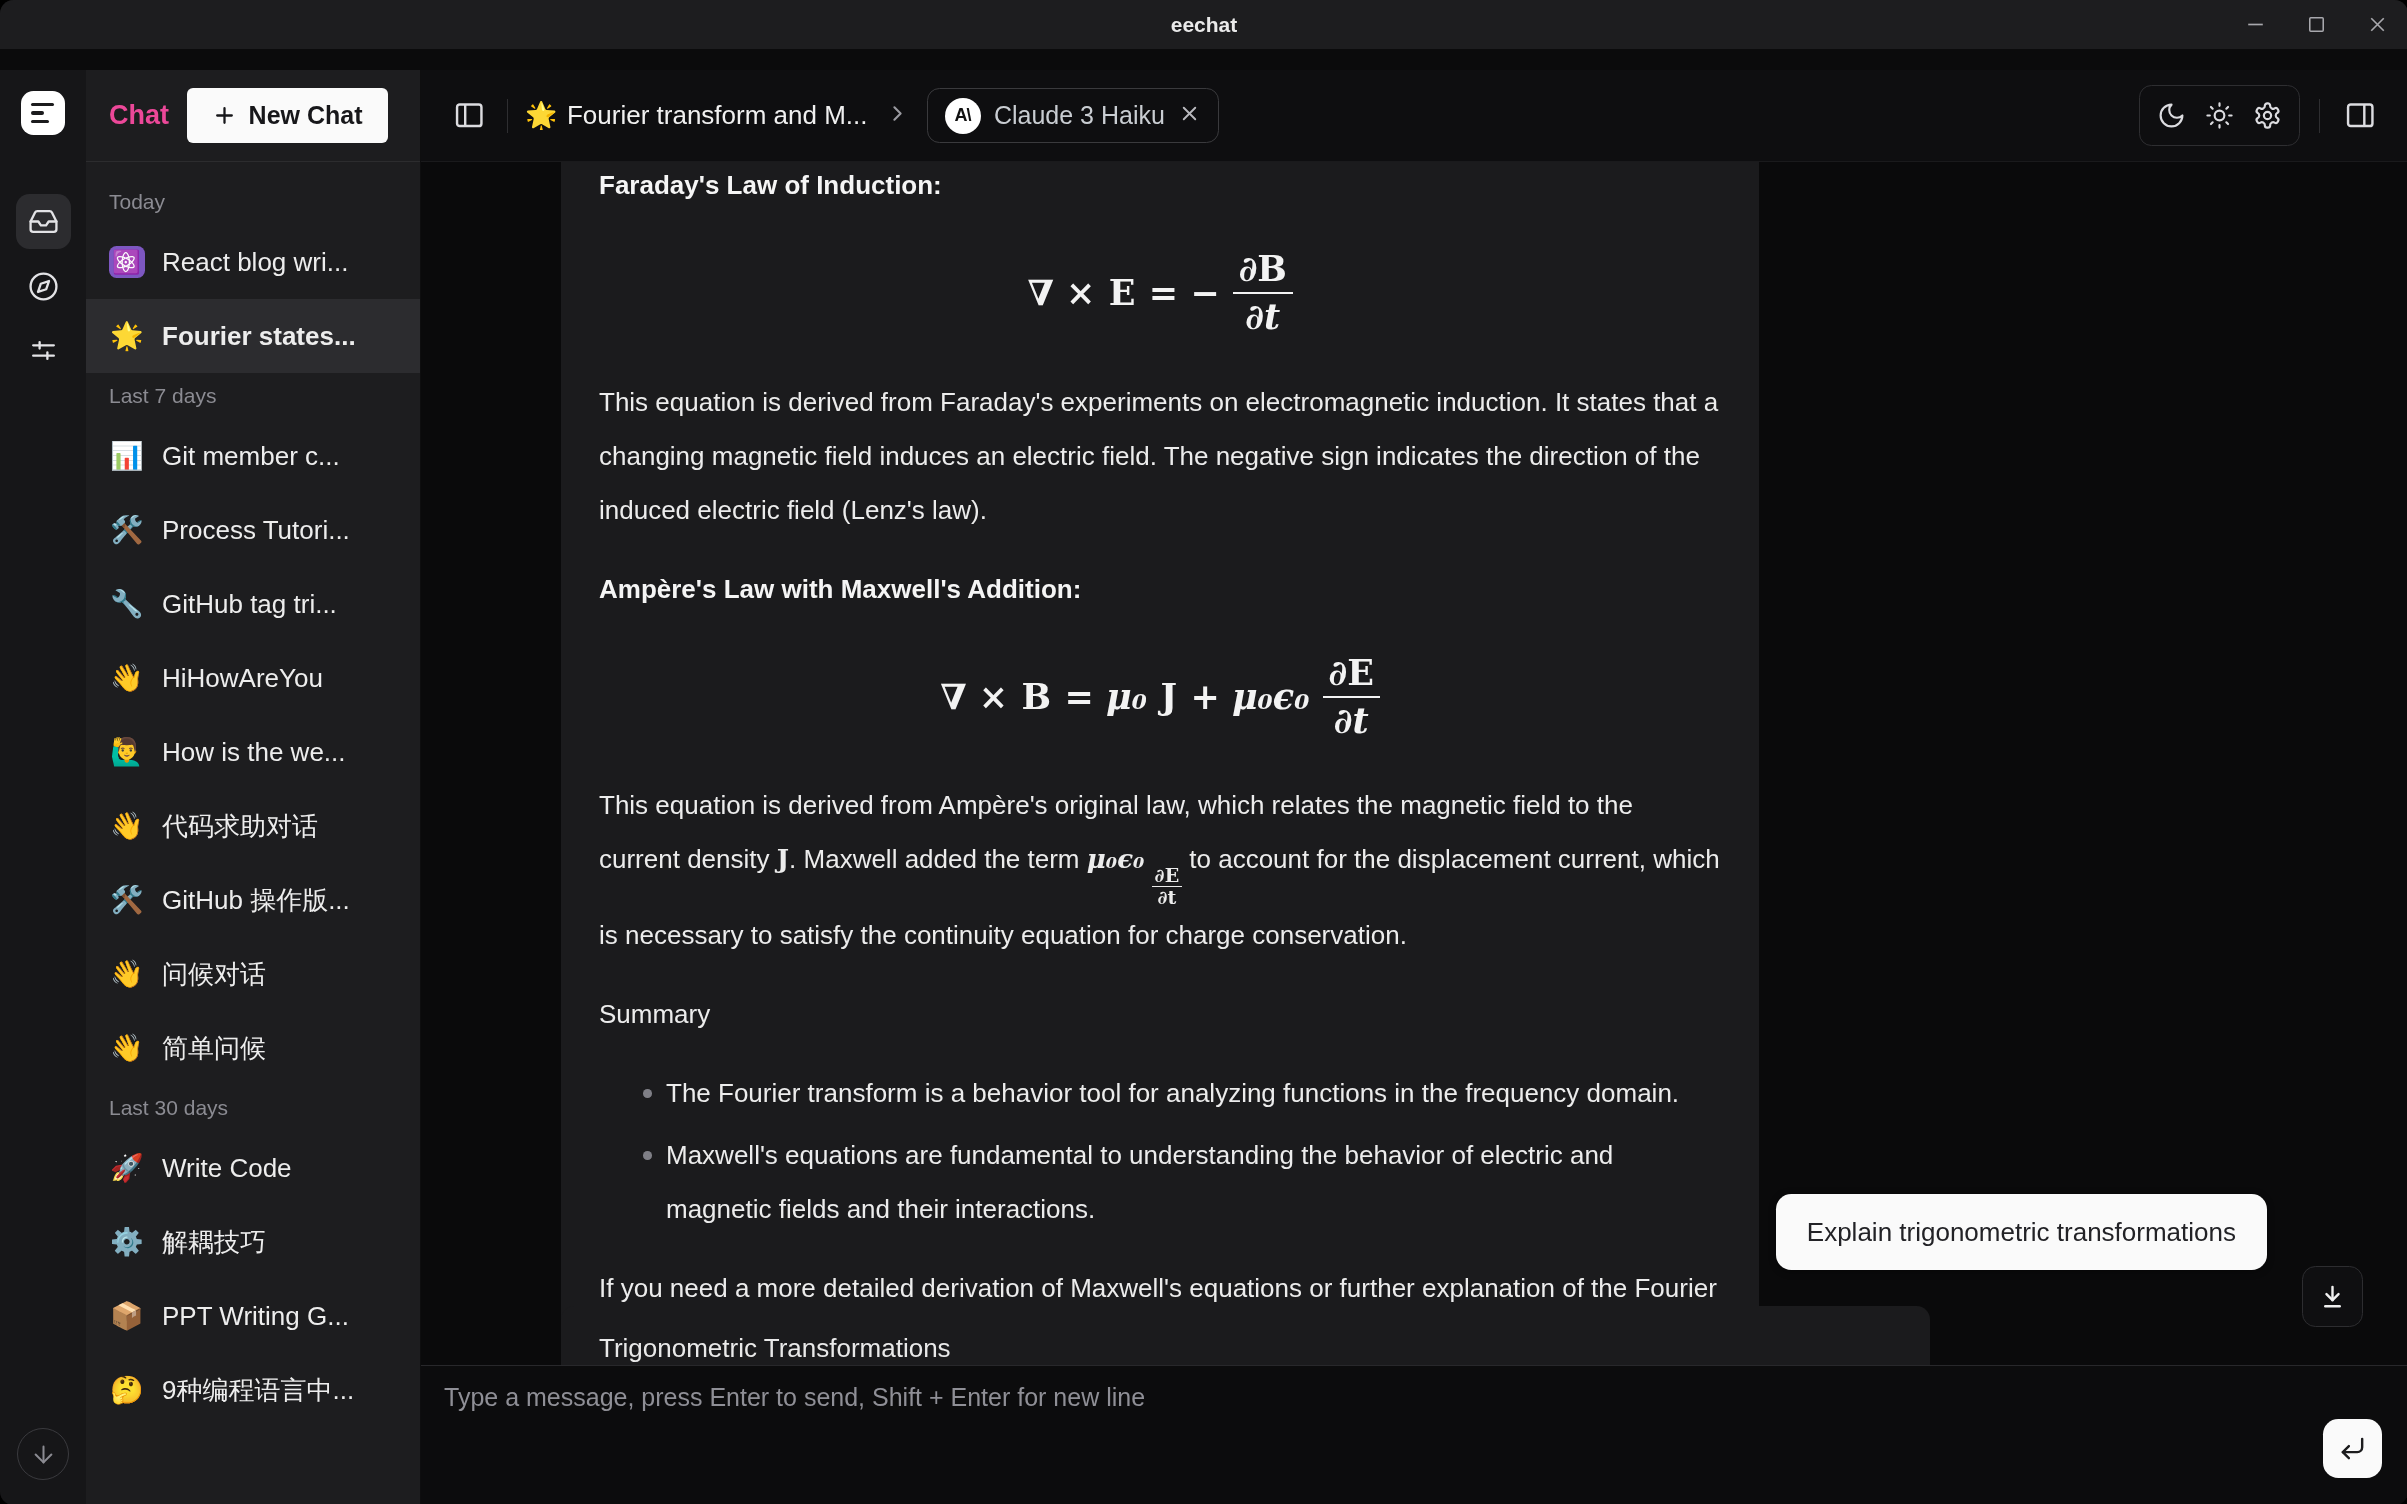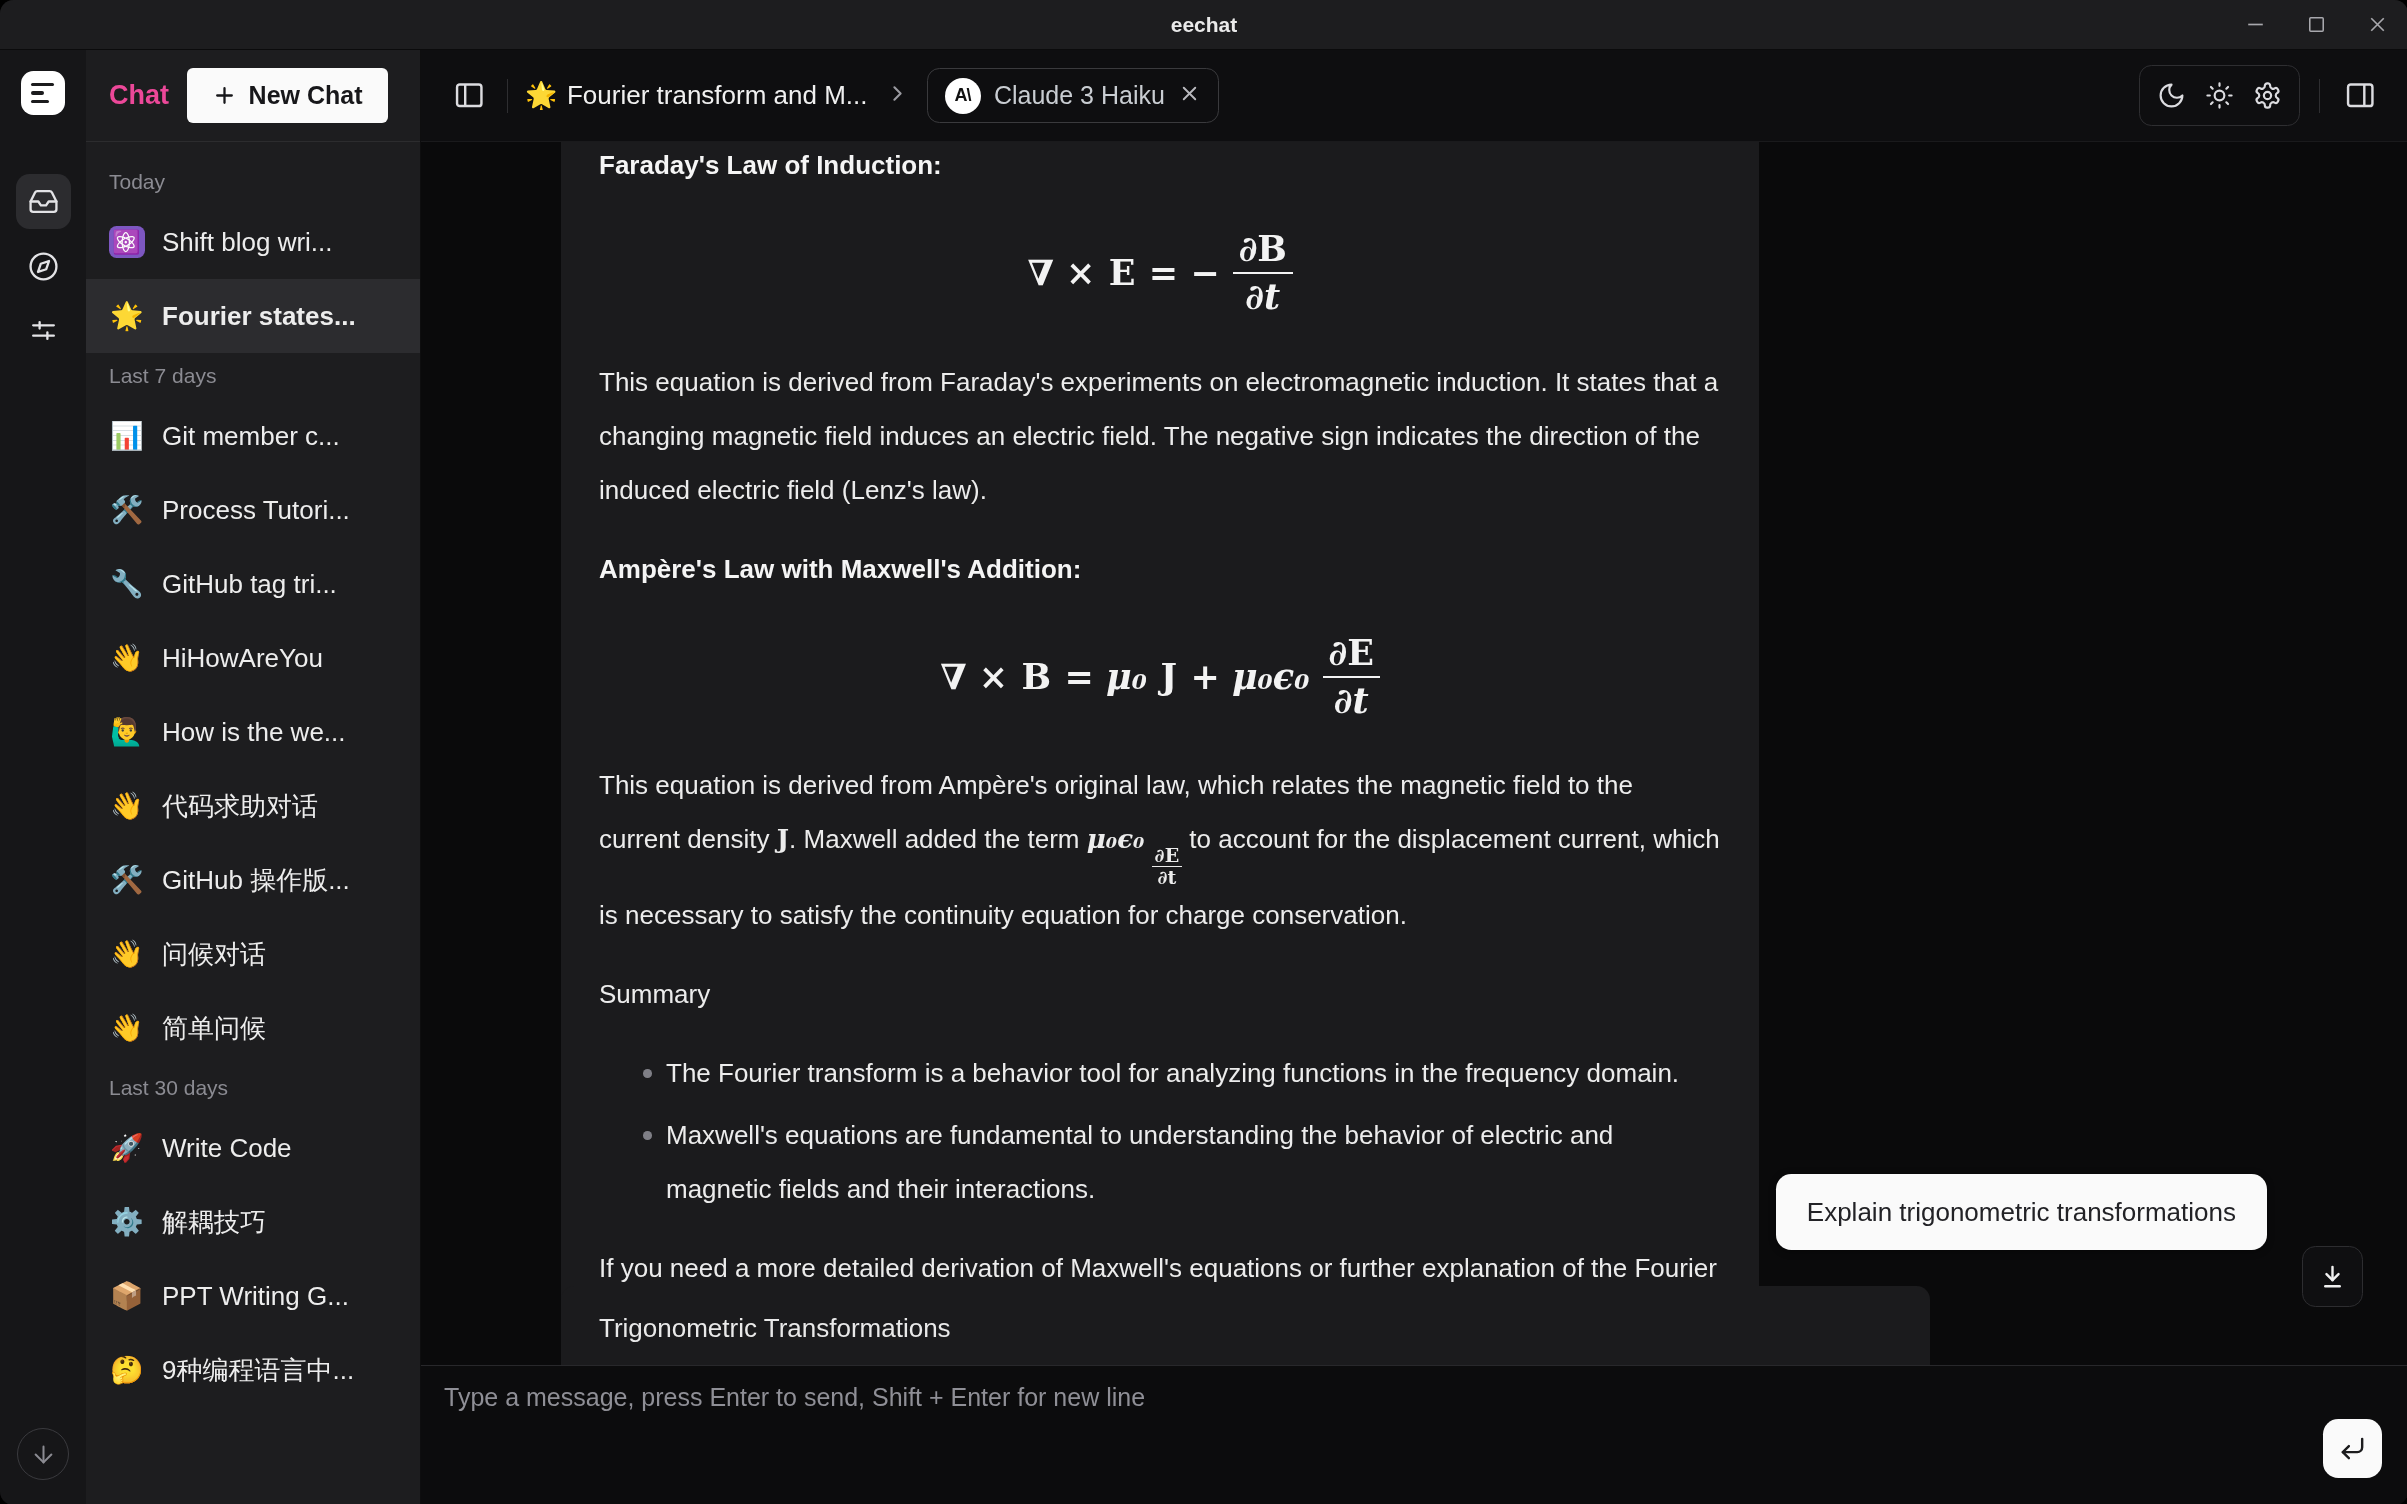--- a/index.html
+++ b/index.html
@@ -1,18 +1,18 @@
 <!DOCTYPE html>
 <html><head>
 <meta charset="utf-8">
 <style>
   * { margin:0; padding:0; box-sizing:border-box; }
   html,body { width:2408px; height:1505px; background:#000; font-family:"Liberation Sans", sans-serif; }
   .window{ width:2408px; height:1505px; background:#0b0b0c; border-radius:13.4px; overflow:hidden;
-           display:flex; flex-direction:column; color:#ececec; }
+           display:flex; flex-direction:column; color:#ececec;gap:20px; }
 
   
   .titlebar{ height:50px; flex:0 0 50px; background:#1d1d1f; display:flex; align-items:center;
              position:relative; border-bottom:1px solid rgba(0,0,0,.6); }
   .titlebar .title{ position:absolute; left:0; right:0; text-align:center; font-size:21px; font-weight:700; color:#eaeaea; }
   .win-controls{ margin-left:auto; display:flex; height:100%; z-index:2; }
   .win-btn{ width:61px; height:100%; display:flex; align-items:center; justify-content:center; color:#a8a8ad; }
   .win-btn svg{ stroke:#a8a8ad; }
 
   
@@ -176,21 +176,21 @@
             </svg>
           <span>New Chat</span>
         </button>
       </div>
 
       <div class="chat-list">
         <div class="section-label">Today</div>
 
         <div class="chat-item">
           <span class="chat-emoji badge-purple">⚛️</span>
-          <span class="chat-label">Shift blog wri...</span>
+          <span class="chat-label">React blog wri...</span>
         </div>
         <div class="chat-item selected">
           <span class="chat-emoji">🌟</span>
           <span class="chat-label">Fourier states...</span>
         </div>
 
         <div class="section-label">Last 7 days</div>
 
         <div class="chat-item">
           <span class="chat-emoji">📊</span>

